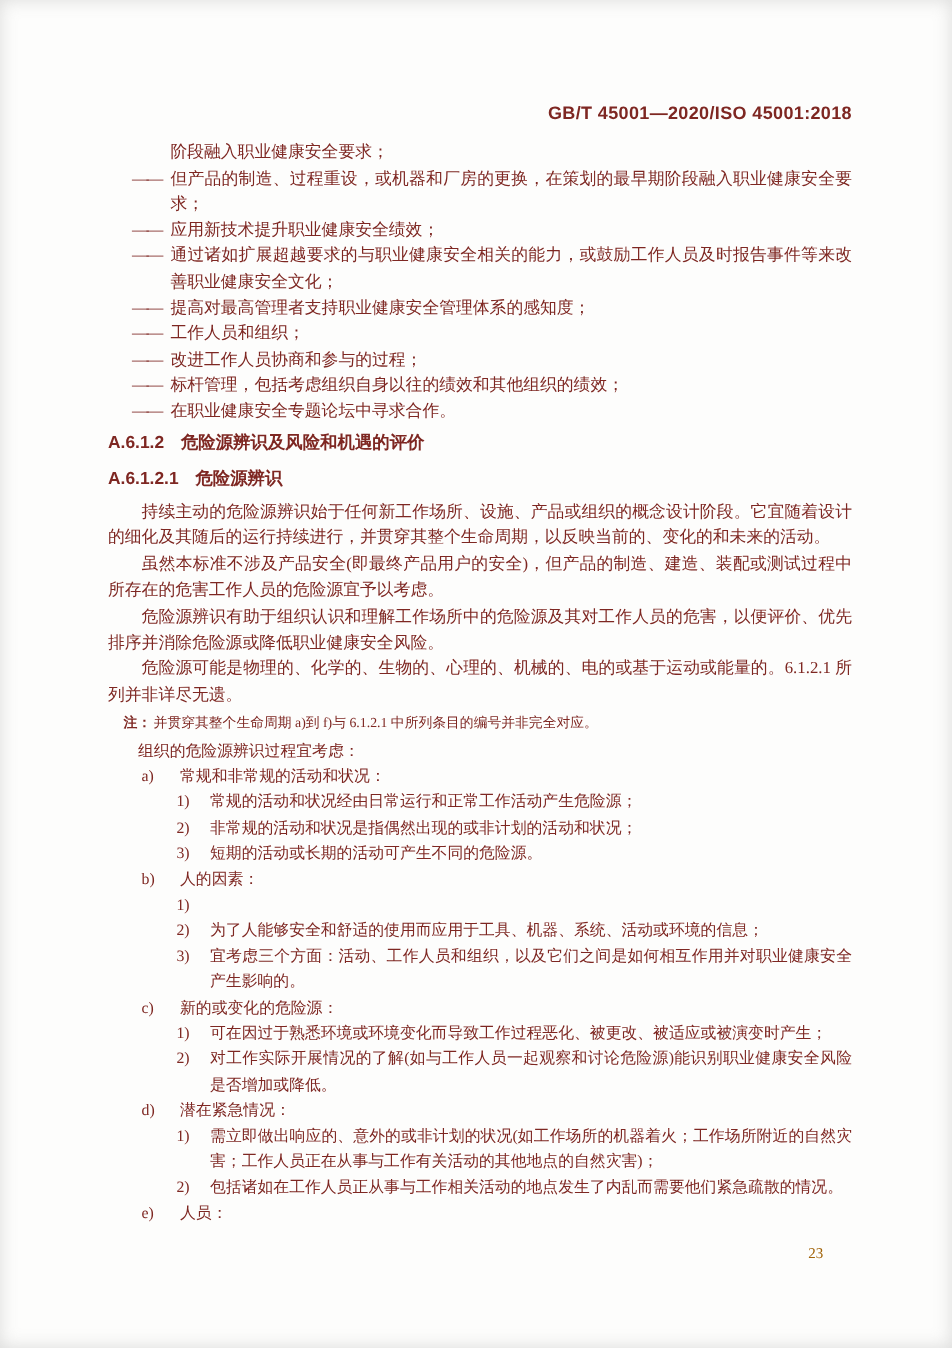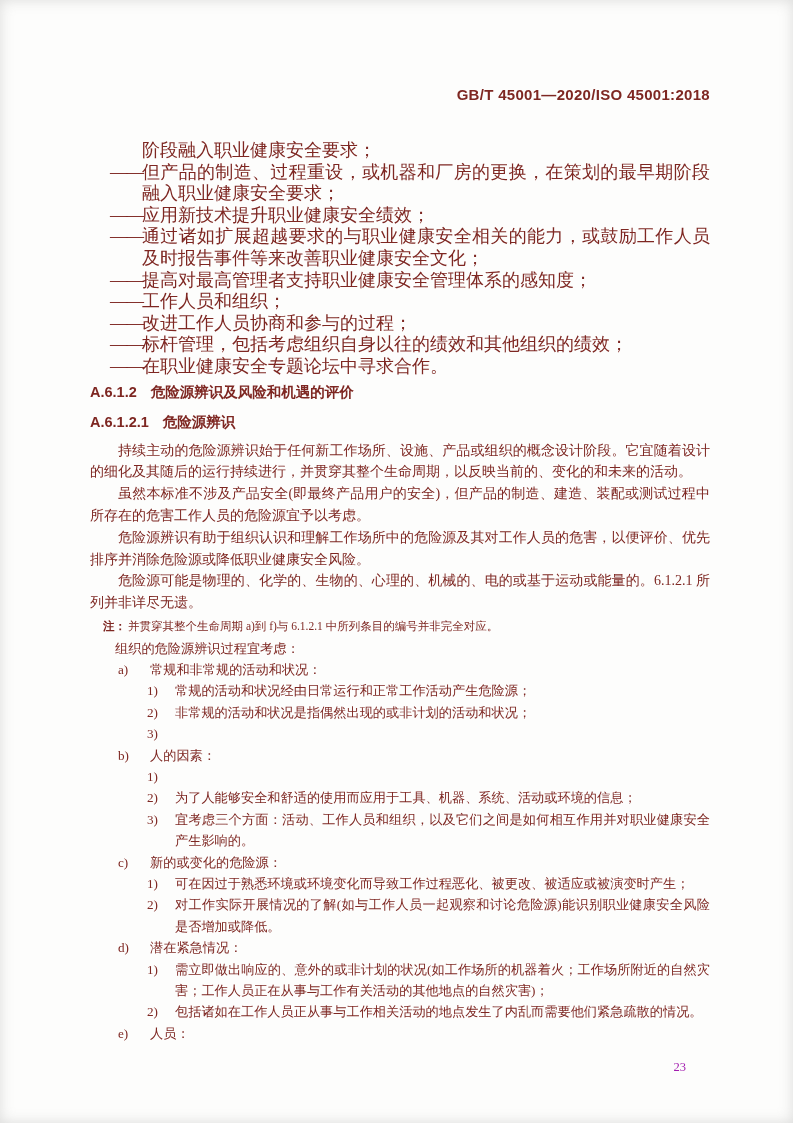--- a/index.html
+++ b/index.html
@@ -20,21 +20,21 @@
   
   .doc-header {
     text-align: right;
     font-family: "Liberation Sans", "DejaVu Sans", sans-serif;
     font-weight: bold;
     font-size: 15px;
     line-height: 18px;
     letter-spacing: .3px;
   }
   
-  .dash-block { margin-top: 36px; font-size: 18px; line-height: 21.6px; }
+  .dash-block { margin-top: 13px; font-size: 14px; line-height: 21.6px; }
   .cont-line { padding-left: 52px; text-align: justify; }
   .dash-item { display: flex; }
   .dash-item .dash-marker {
     width: 32px; flex: 0 0 32px; margin-left: 20px;
     letter-spacing: -2px; white-space: nowrap; overflow: visible;
   }
   .dash-item .dash-text { flex: 1 1 auto; text-align: justify; }
   
   .heading {
     font-family: "Liberation Sans", "DejaVu Sans", sans-serif;
@@ -57,21 +57,21 @@
   .li-row .li-text { flex: 1 1 auto; text-align: justify; }
   .sub-row { display: flex; }
   .sub-row .sub-label { flex: 0 0 28px; margin-left: 57px; }
   .sub-row .sub-text { flex: 1 1 auto; text-align: justify; }
   
   .page-number {
     margin-top: 16px;
     text-align: right;
     padding-right: 24px;
     font-size: 12.5px;
-    color: #a21caf;
+    color: #a16207;
   }
 </style>
 </head>
 <body>
 
 <div class="page">
 
   <div class="doc-header">
     <span>GB/T 45001—2020/ISO 45001:2018</span>
   </div>
@@ -142,20 +142,21 @@
     <div class="sub-row">
       <span class="sub-label">1)</span>
       <span class="sub-text">常规的活动和状况经由日常运行和正常工作活动产生危险源；</span>
     </div>
     <div class="sub-row">
       <span class="sub-label">2)</span>
       <span class="sub-text">非常规的活动和状况是指偶然出现的或非计划的活动和状况；</span>
     </div>
     <div class="sub-row">
       <span class="sub-label">3)</span>
+      <span class="sub-text">短期的活动或长期的活动可产生不同的危险源。</span>
     </div>
 
     <div class="li-row">
       <span class="li-label">b)</span>
       <span class="li-text">人的因素：</span>
     </div>
     <div class="sub-row">
       <span class="sub-label">1)</span>
     </div>
     <div class="sub-row">

